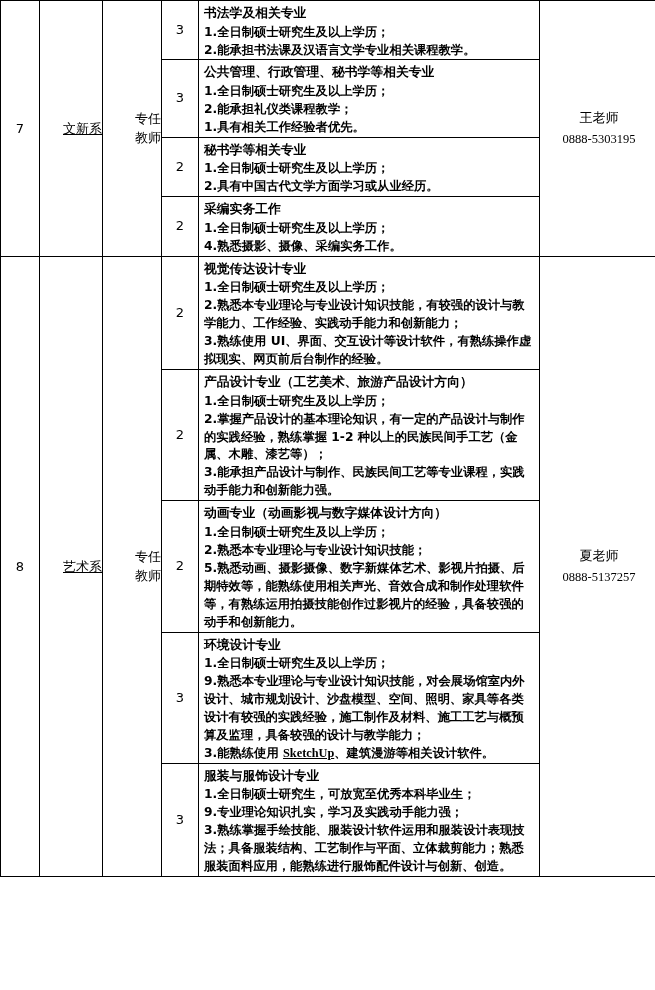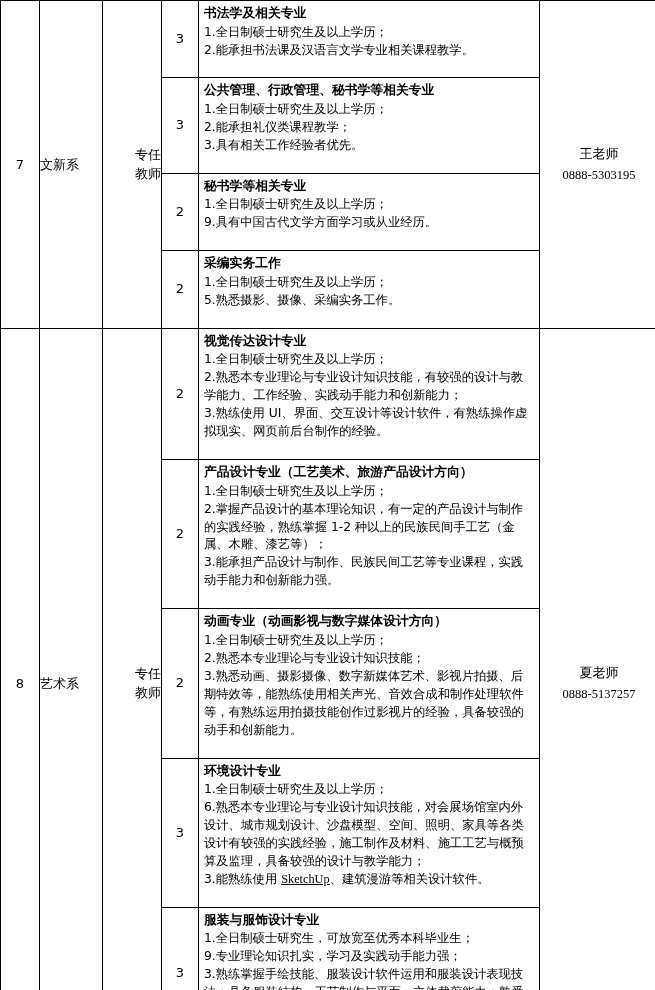--- a/index.html
+++ b/index.html
@@ -18,38 +18,39 @@
     table-layout: fixed;
   }
   table.recruit td {
     border: 1px solid #000000;
     vertical-align: middle;
     padding: 0;
     font-size: 12.5px;
     line-height: 1.42;
   }
   .col-no      { width: 38px;  text-align: center; }
-  .col-dept    { width: 62px;  text-align: left; }
+  .col-dept    { width: 62px;  text-align: right; text-decoration: underline; }
   .col-type    { width: 58px;  text-align: right; }
   .col-count   { width: 36px;  text-align: center; }
   .col-req     { width: 340px; }
   .col-contact { width: 118px; text-align: center; }
 
-  .cell-pad { padding: 3px 5px 18px 5px; }
+  .cell-pad { padding: 3px 5px 0 5px; }
 
   .major {
     font-weight: bold;
     font-size: 12.8px;
     margin: 0 0 1px 0;
     line-height: 1.45;
   }
   .req-line {
     margin: 0;
     line-height: 1.46;
     font-size: 12.3px;
+    font-weight: bold;
   }
   .vert-label {
     font-size: 13px;
     line-height: 1.5;
   }
   .contact-name {
     font-size: 13px;
     line-height: 1.6;
   }
   .contact-phone {
@@ -102,47 +103,47 @@
 
     <tr>
       <td class="col-count">
         <span class="count">3</span>
       </td>
       <td class="col-req">
         <div class="cell-pad">
           <p class="major">公共管理、行政管理、秘书学等相关专业</p>
           <p class="req-line">1.全日制硕士研究生及以上学历；</p>
           <p class="req-line">2.能承担礼仪类课程教学；</p>
-          <p class="req-line">3.具有相关工作经验者优先。</p>
+          <p class="req-line">1.具有相关工作经验者优先。</p>
         </div>
       </td>
     </tr>
 
     <tr>
       <td class="col-count">
         <span class="count">2</span>
       </td>
       <td class="col-req">
         <div class="cell-pad">
           <p class="major">秘书学等相关专业</p>
           <p class="req-line">1.全日制硕士研究生及以上学历；</p>
-          <p class="req-line">9.具有中国古代文学方面学习或从业经历。</p>
+          <p class="req-line">2.具有中国古代文学方面学习或从业经历。</p>
         </div>
       </td>
     </tr>
 
     <tr>
       <td class="col-count">
         <span class="count">2</span>
       </td>
       <td class="col-req">
         <div class="cell-pad">
           <p class="major">采编实务工作</p>
           <p class="req-line">1.全日制硕士研究生及以上学历；</p>
-          <p class="req-line">5.熟悉摄影、摄像、采编实务工作。</p>
+          <p class="req-line">4.熟悉摄影、摄像、采编实务工作。</p>
         </div>
       </td>
     </tr>
 
     <tr>
       <td class="col-no" rowspan="5">
         <span class="vert-label">8</span>
       </td>
       <td class="col-dept" rowspan="5">
         <span class="vert-label">艺术系</span>
@@ -183,34 +184,34 @@
 
     <tr>
       <td class="col-count">
         <span class="count">2</span>
       </td>
       <td class="col-req">
         <div class="cell-pad">
           <p class="major">动画专业（动画影视与数字媒体设计方向）</p>
           <p class="req-line">1.全日制硕士研究生及以上学历；</p>
           <p class="req-line">2.熟悉本专业理论与专业设计知识技能；</p>
-          <p class="req-line">3.熟悉动画、摄影摄像、数字新媒体艺术、影视片拍摄、后期特效等，能熟练使用相关声光、音效合成和制作处理软件等，有熟练运用拍摄技能创作过影视片的经验，具备较强的动手和创新能力。</p>
+          <p class="req-line">5.熟悉动画、摄影摄像、数字新媒体艺术、影视片拍摄、后期特效等，能熟练使用相关声光、音效合成和制作处理软件等，有熟练运用拍摄技能创作过影视片的经验，具备较强的动手和创新能力。</p>
         </div>
       </td>
     </tr>
 
     <tr>
       <td class="col-count">
         <span class="count">3</span>
       </td>
       <td class="col-req">
         <div class="cell-pad">
           <p class="major">环境设计专业</p>
           <p class="req-line">1.全日制硕士研究生及以上学历；</p>
-          <p class="req-line">6.熟悉本专业理论与专业设计知识技能，对会展场馆室内外设计、城市规划设计、沙盘模型、空间、照明、家具等各类设计有较强的实践经验，施工制作及材料、施工工艺与概预算及监理，具备较强的设计与教学能力；</p>
+          <p class="req-line">9.熟悉本专业理论与专业设计知识技能，对会展场馆室内外设计、城市规划设计、沙盘模型、空间、照明、家具等各类设计有较强的实践经验，施工制作及材料、施工工艺与概预算及监理，具备较强的设计与教学能力；</p>
           <p class="req-line">3.能熟练使用 <span class="underline-word latin">SketchUp</span>、建筑漫游等相关设计软件。</p>
         </div>
       </td>
     </tr>
 
     <tr>
       <td class="col-count">
         <span class="count">3</span>
       </td>
       <td class="col-req">

